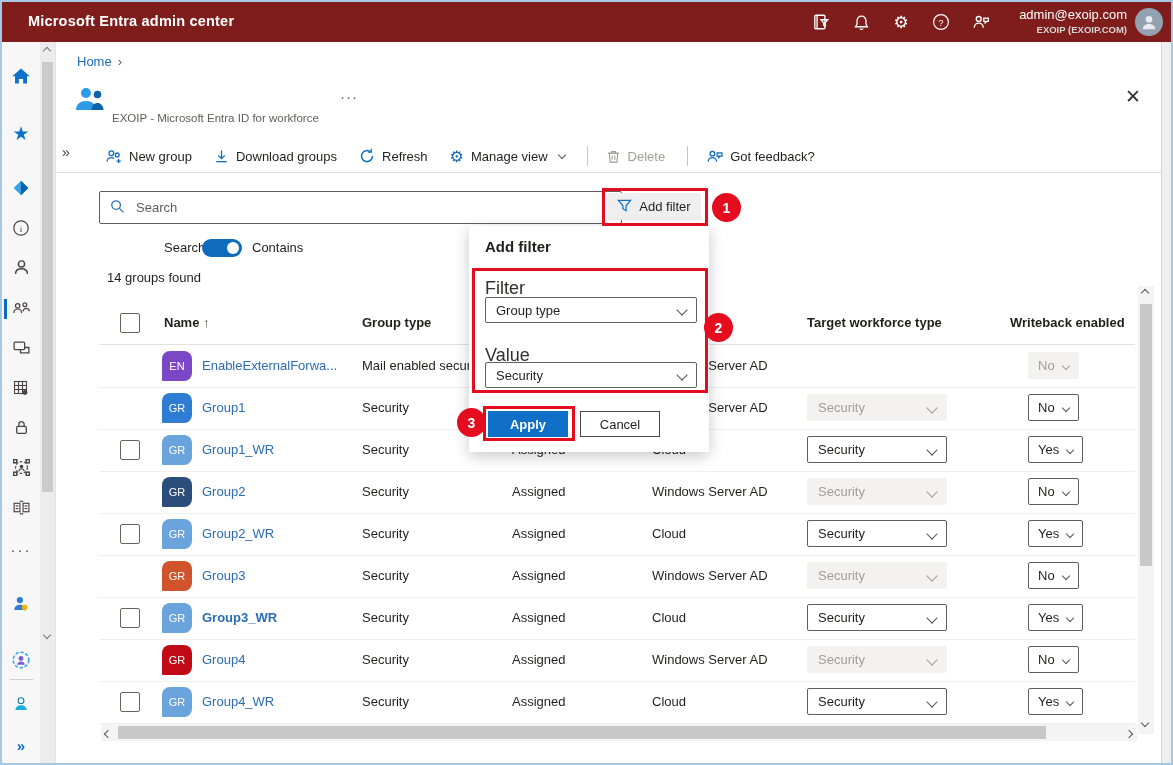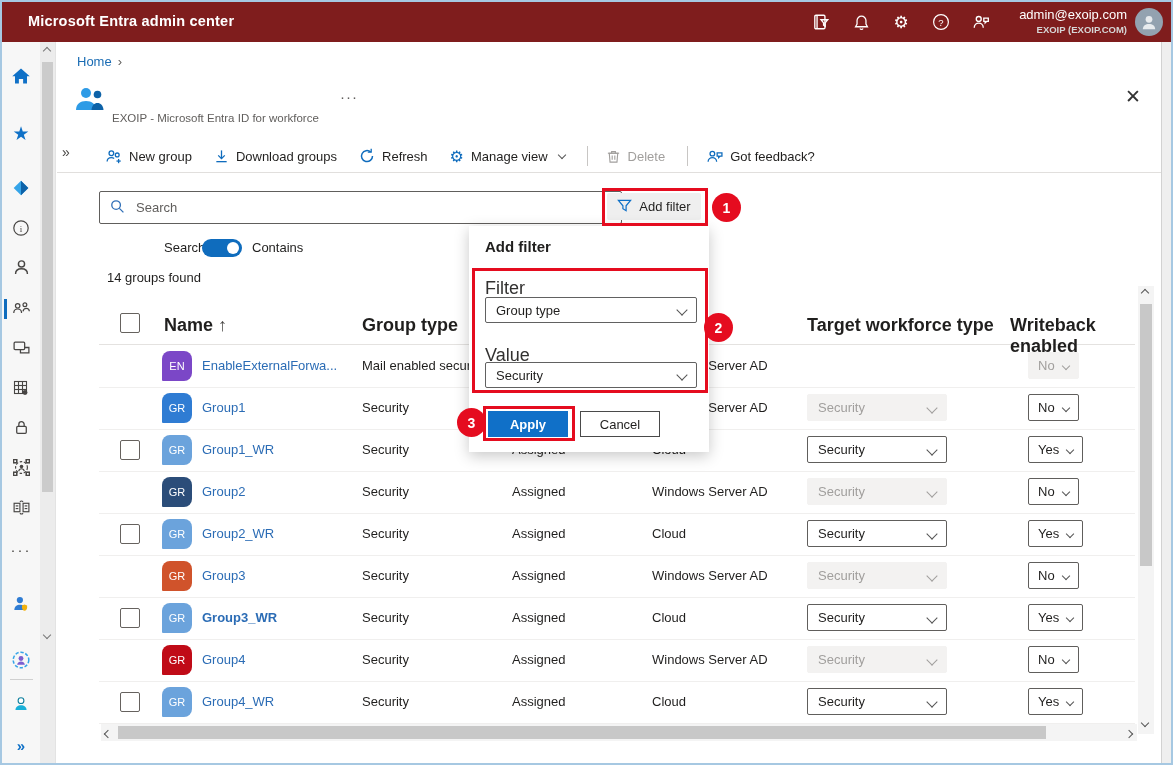--- a/index.html
+++ b/index.html
@@ -54,21 +54,21 @@
   .search-box input::placeholder{color:#605e5c;}
   .addfilter-btn{position:absolute;left:605px;top:191px;width:94px;height:27px;background:#efefef;border-radius:2px;
                  display:flex;align-items:center;justify-content:center;gap:7px;font-size:13px;}
   .mode-label{position:absolute;left:115px;top:238px;margin-left:47px;}
   .toggle{position:absolute;left:200px;top:237px;width:40px;height:18px;border-radius:9px;background:#0f6cbd;}
   .toggle .knob{position:absolute;right:3px;top:3px;width:12px;height:12px;border-radius:50%;background:#fff;}
   .mode-value{position:absolute;left:250px;top:238px;}
   .count{position:absolute;left:105px;top:268px;}
   
   .table{position:absolute;left:97px;top:300px;width:1036px;height:430px;}
-  .thead{position:absolute;left:0;top:0;width:100%;height:42px;border-bottom:1px solid #e4e2e0;font-weight:700;font-size:18px;}
+  .thead{position:absolute;left:0;top:0;width:100%;height:42px;border-bottom:1px solid #e4e2e0;font-weight:700;font-size:13px;}
   .cb{position:absolute;top:11px;width:18px;height:18px;border:1px solid #66625e;border-radius:2px;background:#fff;}
   .hc{position:absolute;top:13px;}
   .row{position:absolute;left:0;width:100%;height:42px;border-bottom:1px solid #f0efee;}
   .row .cell{position:absolute;top:13px;color:#201f1e;white-space:nowrap;}
   .row a.name{position:absolute;top:13px;color:#2b6cb5;text-decoration:none;white-space:nowrap;}
   .gavatar{position:absolute;left:63px;top:6px;width:30px;height:30px;border-radius:8px 8px 8px 1px;color:#fff;
            font-size:11px;display:flex;align-items:center;justify-content:center;font-weight:400;}
   .sel{position:absolute;top:7px;height:27px;border:1px solid #605e5c;border-radius:2px;background:#fff;
        display:flex;align-items:center;font-size:13px;color:#201f1e;box-sizing:border-box;}
   .sel.tgt{left:708px;width:140px;padding:0 10px;justify-content:space-between;}

